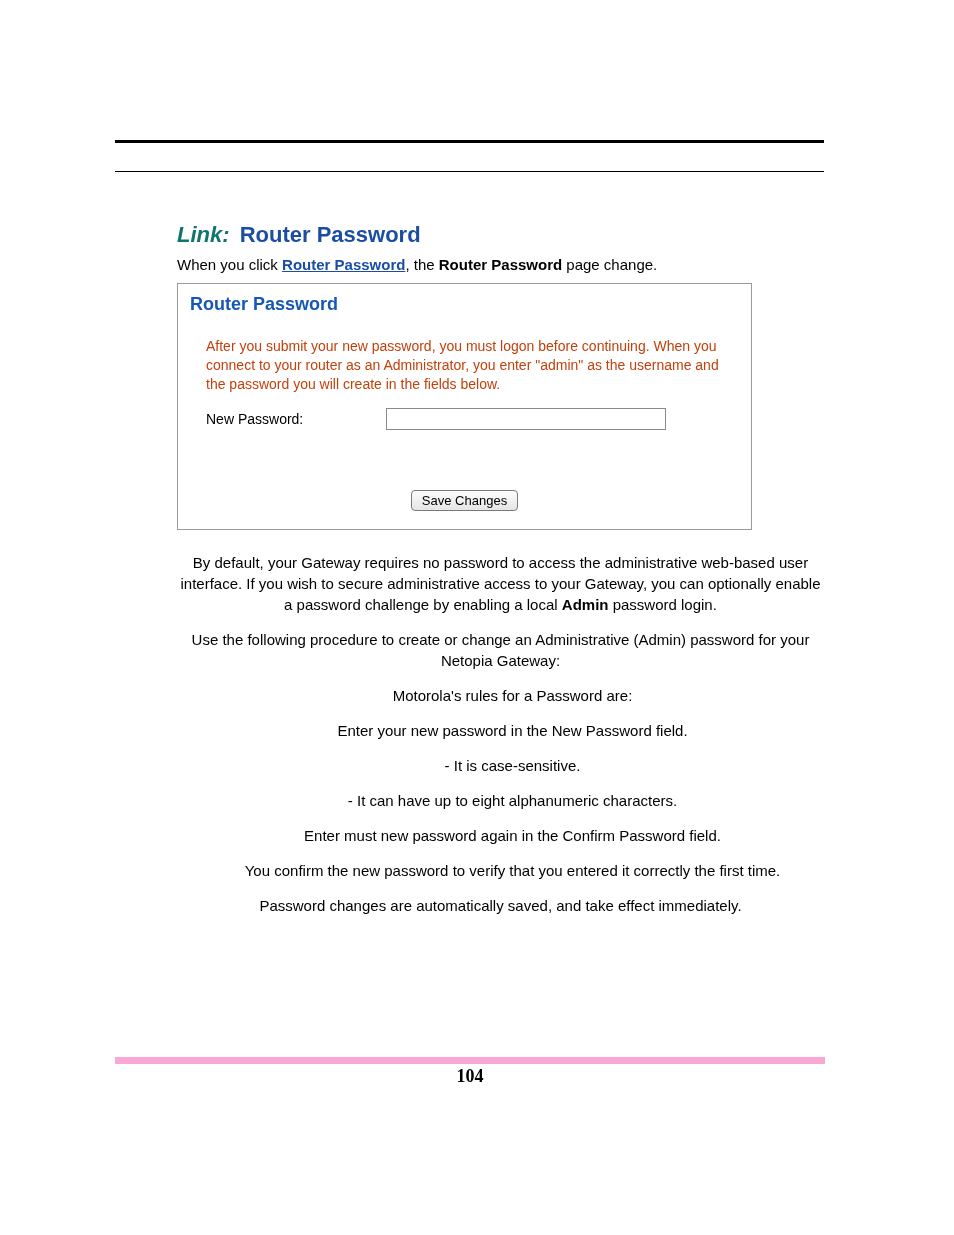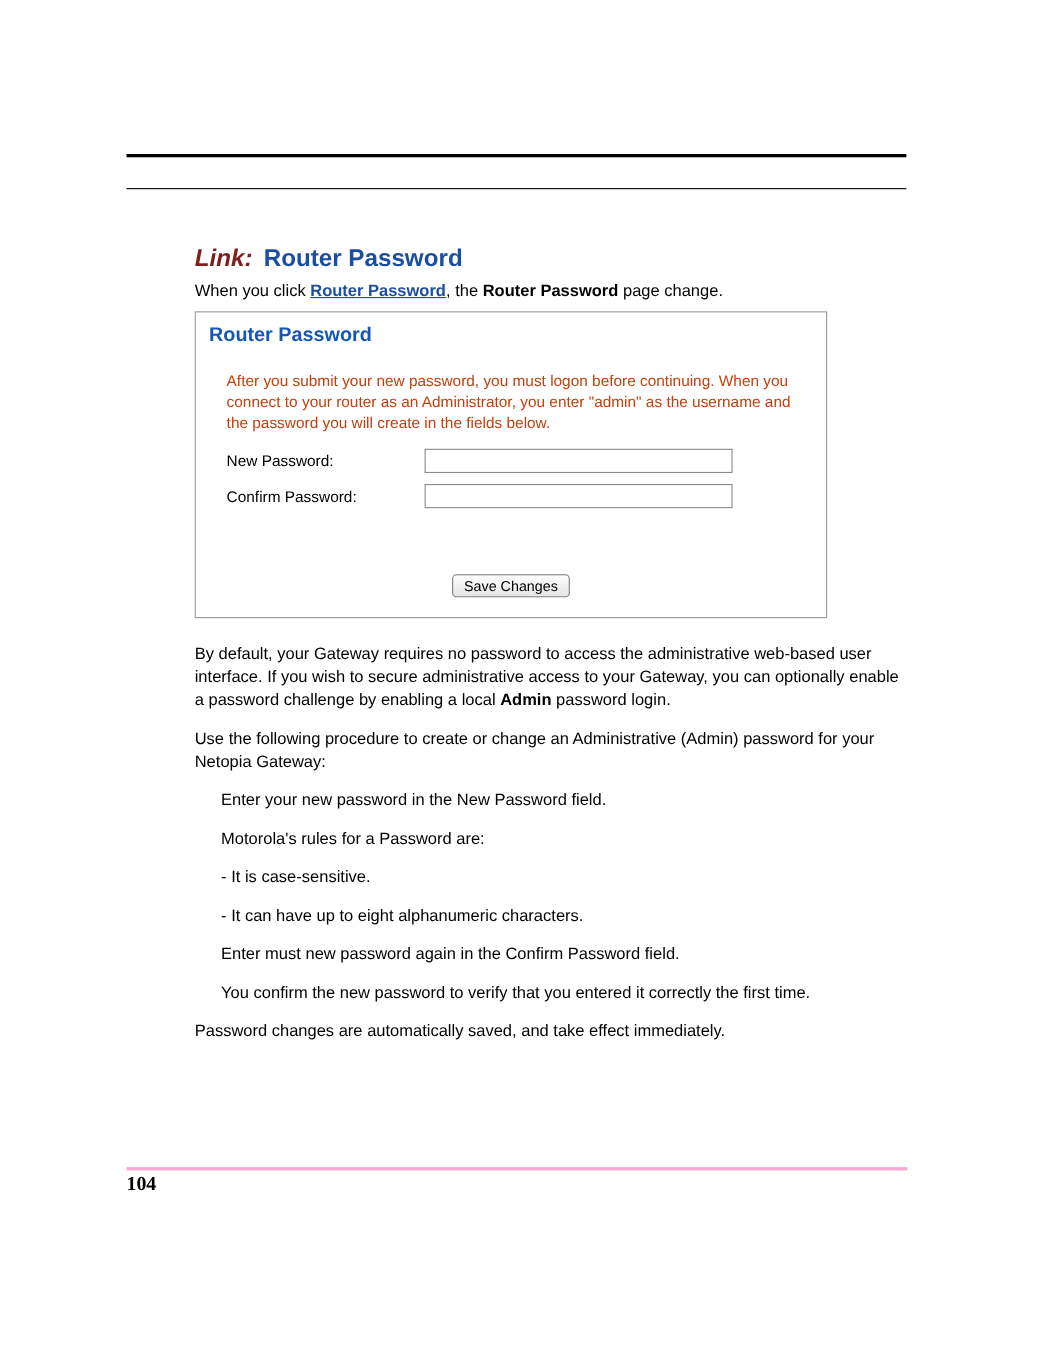--- a/index.html
+++ b/index.html
@@ -25,21 +25,21 @@
     margin-bottom: 50px;
   }
   .heading {
     font-size: 22px;
     margin: 0 0 8px 0;
     padding-left: 62px;
   }
   .heading .link-word {
     font-style: italic;
     font-weight: bold;
-    color: #7f1d1d;
+    color: #0f766e;
     margin-right: 4px;
   }
   .heading .title {
     font-weight: bold;
     color: #1b4ea3;
   }
   .intro {
     font-size: 15px;
     margin: 0 0 10px 0;
     padding-left: 62px;
@@ -71,21 +71,21 @@
   .panel-desc {
     font-family: Verdana, Arial, sans-serif;
     font-size: 14px;
     color: #c2410c;
     margin: 0 14px 14px 18px;
     line-height: 1.35;
   }
   .form-row {
     display: flex;
     align-items: center;
-    margin: 0 14px 10px 18px;
+    margin: 0 14px 24px 18px;
   }
   .form-label {
     font-family: Verdana, Arial, sans-serif;
     font-size: 14px;
     width: 180px;
     flex-shrink: 0;
   }
   .form-input {
     width: 280px;
     height: 22px;
@@ -110,39 +110,41 @@
     background: linear-gradient(#fdfdfd, #e5e5e5);
     cursor: pointer;
   }
   .body-text {
     font-size: 15px;
     line-height: 1.4;
     margin: 22px 0 0 62px;
   }
   .body-text p {
     margin: 0 0 14px 0;
+    text-align: center;
   }
   .body-text .indent {
     margin-left: 24px;
   }
   .body-text a {
     color: #1b4ea3;
     font-weight: bold;
     text-decoration: underline;
   }
   .page-number {
     position: absolute;
     left: 115px;
     bottom: 148px;
     font-family: "Times New Roman", serif;
     font-weight: bold;
     font-size: 18px;
-    border-top: 3px solid #f9a8d4;
+    border-top: 7px solid #f9a8d4;
     padding-top: 2px;
     width: 710px;
+    text-align: center;
   }
 </style>
 </head>
 <body>
 
 <div class="page">
   <div class="top-rule-thick"></div>
   <div class="top-rule-thin"></div>
 
   <h2 class="heading">
@@ -156,38 +158,34 @@
 
   <div class="panel">
     <div class="panel-title">Router Password</div>
     <div class="panel-desc">After you submit your new password, you must logon before continuing. When you connect to your router as an Administrator, you enter "admin" as the username and the password you will create in the fields below.</div>
 
     <div class="form-row">
       <div class="form-label">New Password:</div>
       <input type="password" class="form-input" style="">
     </div>
 
-    <div class="form-row">
-      <div class="form-label">Confirm Password:</div>
-      <input type="password" class="form-input" style="">
-    </div>
 
     <div class="button-row">
       <button class="save-btn">Save Changes</button>
     </div>
   </div>
 
   <div class="body-text">
     <p>
       <span>By default, your Gateway requires no password to access the administrative web-based user interface. If you wish to secure administrative access to your Gateway, you can optionally enable a password challenge by enabling a local </span><b>Admin</b><span> password login.</span>
     </p>
     <p>Use the following procedure to create or change an Administrative (Admin) password for your Netopia Gateway:</p>
 
+    <p class="indent">Motorola's rules for a Password are:</p>
     <p class="indent">Enter your new password in the New Password field.</p>
-    <p class="indent">Motorola's rules for a Password are:</p>
     <p class="indent">- It is case-sensitive.</p>
     <p class="indent">- It can have up to eight alphanumeric characters.</p>
     <p class="indent">Enter must new password again in the Confirm Password field.</p>
     <p class="indent">You confirm the new password to verify that you entered it correctly the first time.</p>
 
     <p>Password changes are automatically saved, and take effect immediately.</p>
 
   </div>
 
   <div class="page-number">104</div>

